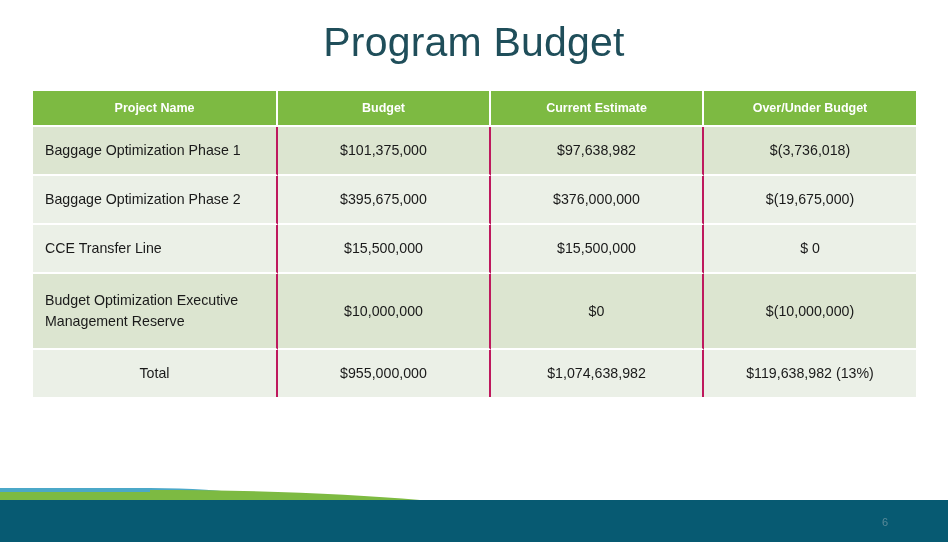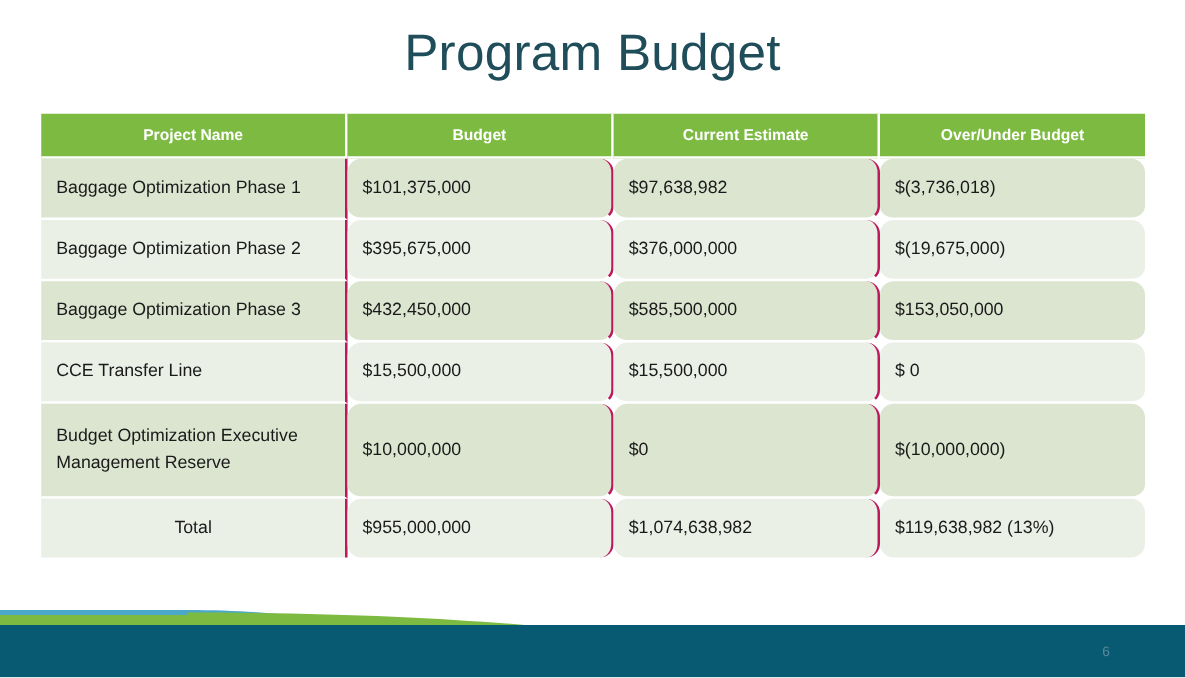--- a/index.html
+++ b/index.html
@@ -76,21 +76,21 @@
     box-sizing: border-box;
     line-height: 1.45;
   }
   .budget-table td:last-child { border-right: none; }
   .budget-table tr:last-child td { border-bottom: none; }
 
   .row-dark td { background: #DCE5D0; }
   .row-light td { background: #EBF0E7; }
 
   .cell-name  { text-align: left; }
-  .cell-num   { text-align: left; border-radius: 11px; }
+  .cell-num   { text-align: center; }
   .cell-total-label { text-align: center; }
 
   tr.r1 td, tr.r2 td, tr.r3 td, tr.r4 td { height: 49px; }
   tr.r5 td { height: 76px; }
   tr.r6 td { height: 47px; }
 
   
   .footer-deco {
     position: absolute;
     left: 0;
@@ -138,26 +138,20 @@
         <td class="cell-num">$101,375,000</td>
         <td class="cell-num">$97,638,982</td>
         <td class="cell-num">$(3,736,018)</td>
       </tr>
       <tr class="row-light r2">
         <td class="cell-name">Baggage Optimization Phase 2</td>
         <td class="cell-num">$395,675,000</td>
         <td class="cell-num">$376,000,000</td>
         <td class="cell-num">$(19,675,000)</td>
       </tr>
-      <tr class="row-dark r3">
-        <td class="cell-name">Baggage Optimization Phase 3</td>
-        <td class="cell-num">$432,450,000</td>
-        <td class="cell-num">$585,500,000</td>
-        <td class="cell-num">$153,050,000</td>
-      </tr>
       <tr class="row-light r4">
         <td class="cell-name">CCE Transfer Line</td>
         <td class="cell-num">$15,500,000</td>
         <td class="cell-num">$15,500,000</td>
         <td class="cell-num">$ 0</td>
       </tr>
       <tr class="row-dark r5">
         <td class="cell-name">Budget Optimization Executive Management Reserve</td>
         <td class="cell-num">$10,000,000</td>
         <td class="cell-num">$0</td>

